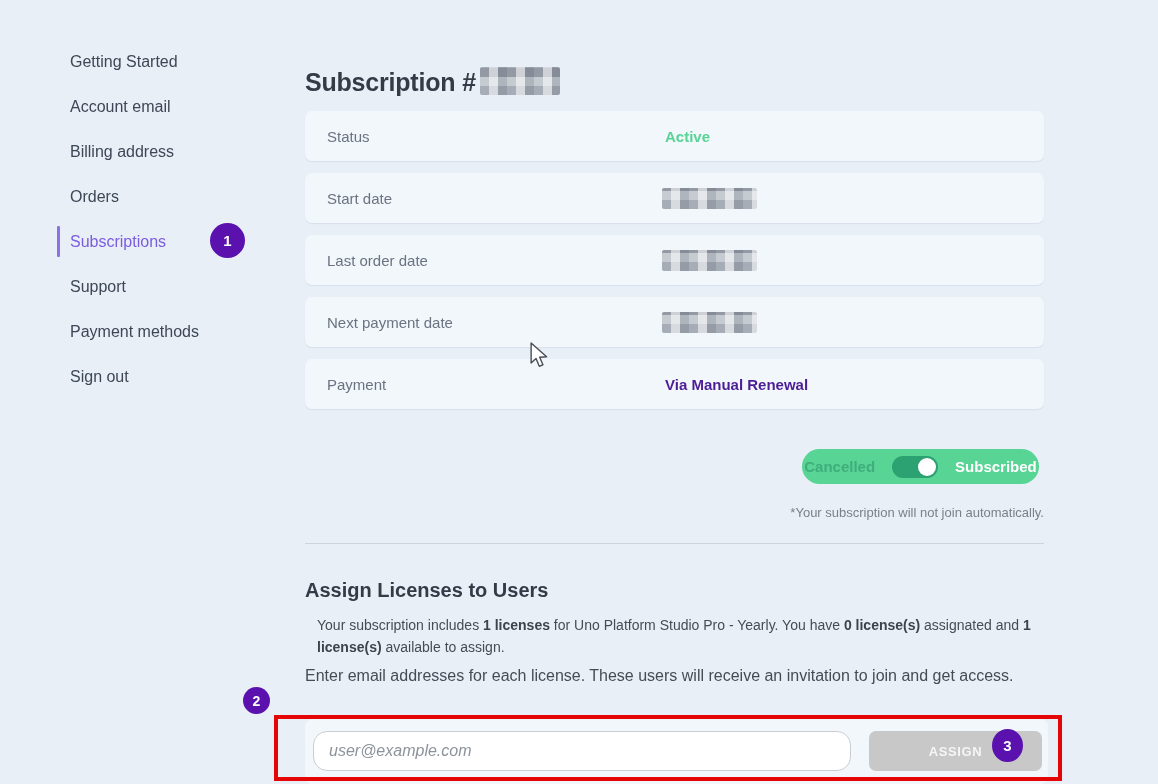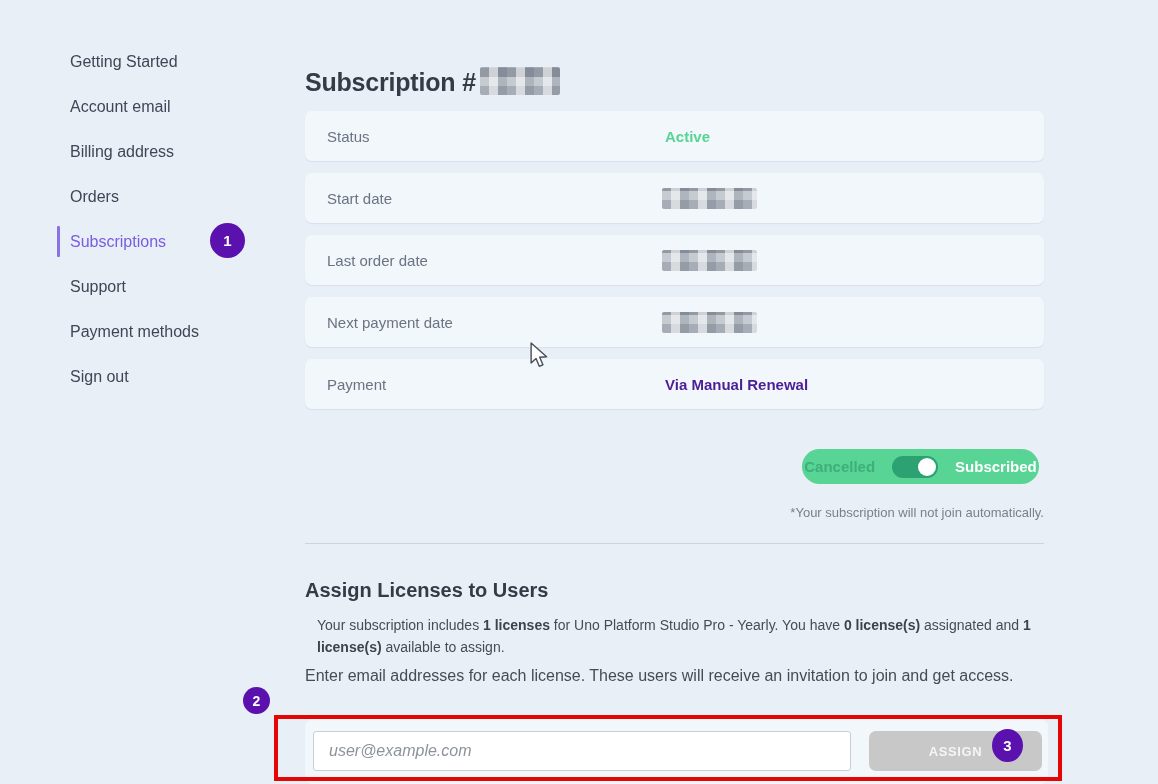--- a/index.html
+++ b/index.html
@@ -84,21 +84,21 @@
     position:absolute;top:650px;left:0;width:739px;
     font-size:16px;line-height:20px;color:#454c56;
   }
   
   .form-panel{
     position:absolute;left:305px;top:719px;width:743px;height:65px;
     background:#f2f7fc;border-radius:8px;
   }
   .email-input{
     position:absolute;left:313px;top:731px;width:538px;height:40px;
-    box-sizing:border-box;border:1px solid #c9ced4;border-radius:3px;
+    box-sizing:border-box;border:1px solid #c9ced4;border-radius:14px;
     background:#ffffff;padding:0 15px;font-size:16px;font-style:italic;
     color:#3c434d;font-family:"Liberation Sans", sans-serif;outline:none;
   }
   .email-input::placeholder{color:#8d939b;font-style:italic;}
   .assign-button{
     position:absolute;left:869px;top:731px;width:173px;height:40px;
     background:#c8c8c8;border:none;border-radius:7px;
     color:#f5f5f5;font-size:13px;font-weight:700;letter-spacing:.6px;
     font-family:"Liberation Sans", sans-serif;cursor:pointer;
   }

